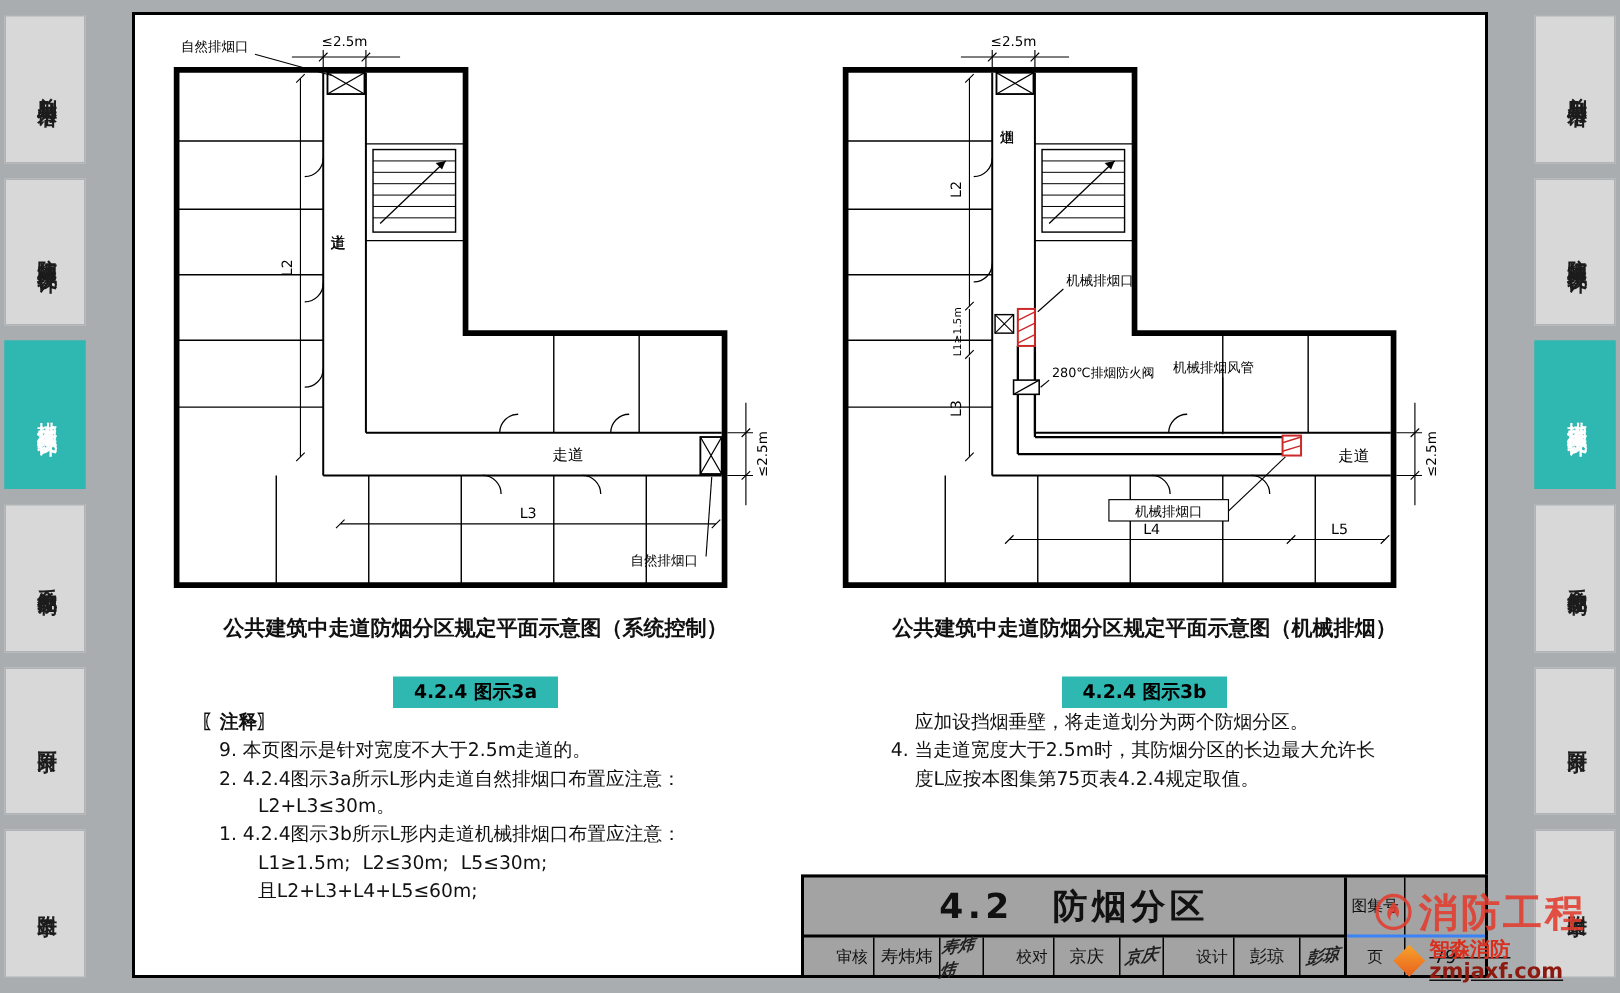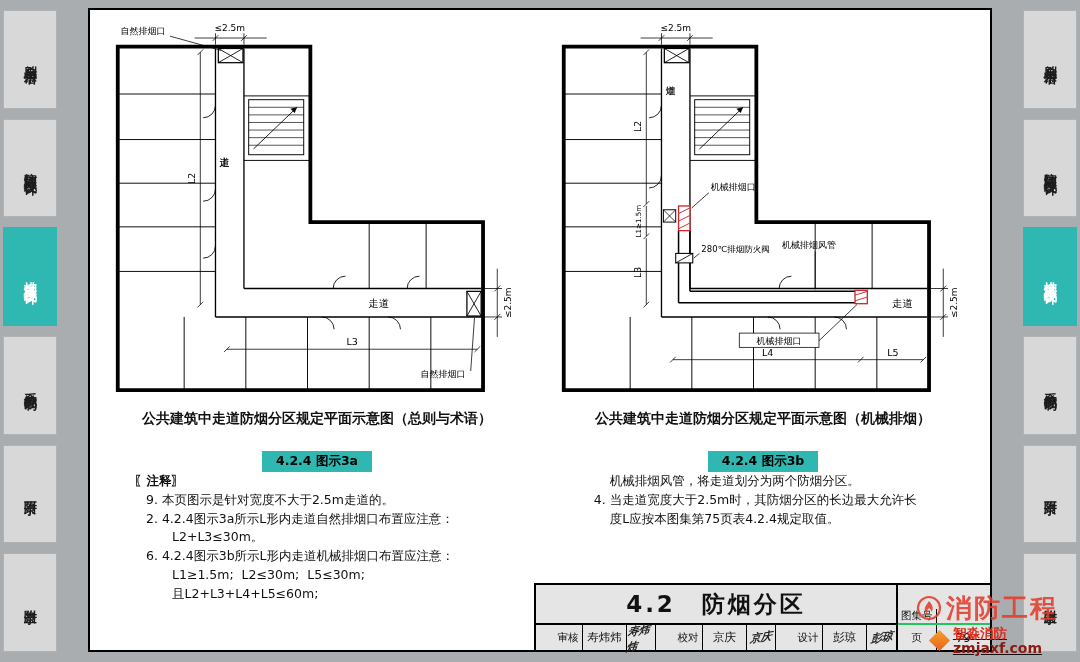--- a/index.html
+++ b/index.html
@@ -27,24 +27,24 @@
   
   .notes{position:absolute;top:462px;left:42px;right:6px;display:flex;font-size:12.5px;line-height:1.5;}
   .notes .col1{width:430px;margin-right:34px;}
   .notes .col2{width:420px;}
   .note-line{white-space:pre-wrap;}
   .note-line.head{font-weight:bold;padding-left:2px;}
   .note-line.num{padding-left:14px;}
   .note-line.indent{padding-left:40px;}
   .note-line.indent2{padding-left:30px;}
   
-  .tb{position:absolute;right:-2px;bottom:-2px;display:grid;grid-template-columns:362px 92px;grid-template-rows:40px 25px;border:2px solid #000;background:#e5e5e5;box-sizing:content-box;}
+  .tb{position:absolute;right:-2px;bottom:-2px;display:grid;grid-template-columns:362px 92px;grid-template-rows:40px 25px;border:2px solid #000;background:#a3a3a3;box-sizing:content-box;}
   .tb div{box-sizing:border-box;}
   .tb-title{border-right:2px solid #000;border-bottom:2px solid #000;display:flex;align-items:center;justify-content:center;font-size:23px;font-weight:bold;letter-spacing:3px;}
-  .tb-atlas{border-bottom:2px solid #22c55e;display:flex;align-items:flex-end;}
+  .tb-atlas{border-bottom:2px solid #3b82f6;display:flex;}
   .tb-cell-label{width:42%;border-right:1.5px solid #000;display:flex;align-items:center;justify-content:center;font-size:10.5px;}
   .tb-cell-value{width:58%;display:flex;align-items:center;justify-content:center;font-size:12px;}
   .tb-sign{border-right:2px solid #000;display:flex;}
   .tb-sign .c{border-right:1.5px solid #000;display:flex;align-items:center;justify-content:center;font-size:10.5px;}
   .tb-sign .c.lab{width:34px;margin-left:18px;}
   .tb-sign .c.nam{width:52px;font-size:11.5px;}
   .tb-sign .c.sg{width:34px;border-right:1.5px solid #000;}
   .tb-sign .c:last-child{border-right:none;}
   .tb-page{display:flex;}
   .sig{display:inline-block;font-style:italic;font-weight:bold;font-size:11px;transform:rotate(-8deg) skewX(-14deg);color:#222;}
@@ -173,21 +173,21 @@
         </g>
         <text x="143" y="11.5" text-anchor="middle" font-size="9.5">≤2.5m</text>
         <text x="437" y="301" text-anchor="middle" font-size="9.5" transform="rotate(-90 437 298)">≤2.5m</text>
         <text x="103" y="170" text-anchor="middle" font-size="10" transform="rotate(-90 103 167)">L2</text>
         <text x="272" y="343" text-anchor="middle" font-size="10">L3</text>
         <text x="28" y="15" font-size="9.5">自然排烟口</text>
         <text x="344" y="376" font-size="9.5">自然排烟口</text>
         <text x="138" y="135" font-size="11" class="vtext">走道</text>
         <text x="300" y="302" text-anchor="middle" font-size="11">走道</text>
       </svg>
-      <div class="fig-caption">公共建筑中走道防烟分区规定平面示意图（总则与术语）</div><br>
+      <div class="fig-caption">公共建筑中走道防烟分区规定平面示意图（系统控制）</div><br>
       <div class="fig-badge">4.2.4 图示3a</div>
     </div>
 
     <div class="figure">
       <svg class="plan" viewBox="0 0 470 410">
         <g stroke="#000" fill="none">
           <path d="M25,28 H228 V213 H410 V390 H25 Z" fill="#fff" stroke-width="4"></path>
           <g stroke-width="1.4">
             <path d="M128,30 V313"></path>
               <path d="M158,30 V283"></path>
@@ -288,26 +288,26 @@
       <div class="fig-badge">4.2.4 图示3b</div>
     </div>
   </div>
 
   <div class="notes">
     <div class="col1">
       <div class="note-line head">〖注释〗</div>
       <div class="note-line num">9. 本页图示是针对宽度不大于2.5m走道的。</div>
       <div class="note-line num">2. 4.2.4图示3a所示L形内走道自然排烟口布置应注意：</div>
       <div class="note-line indent">L2+L3≤30m。</div>
-      <div class="note-line num">6. 4.2.4图示3b所示L形内走道机械排烟口布置应注意：</div>
+      <div class="note-line num">1. 4.2.4图示3b所示L形内走道机械排烟口布置应注意：</div>
       <div class="note-line indent">L1≥1.5m;  L2≤30m;  L5≤30m;</div>
       <div class="note-line indent">且L2+L3+L4+L5≤60m;</div>
     </div>
     <div class="col2">
-      <div class="note-line indent2">机械排烟风管，将走道划分为两个防烟分区。</div>
+      <div class="note-line indent2">应加设挡烟垂壁，将走道划分为两个防烟分区。</div>
       <div class="note-line num">4. 当走道宽度大于2.5m时，其防烟分区的长边最大允许长</div>
       <div class="note-line indent2">度L应按本图集第75页表4.2.4规定取值。</div>
     </div>
   </div>
 
   <div class="tb">
     <div class="tb-title">4.2　防烟分区</div>
     <div class="tb-atlas">
       <div class="tb-cell-label">图集号</div>
       <div class="tb-cell-value"></div>

